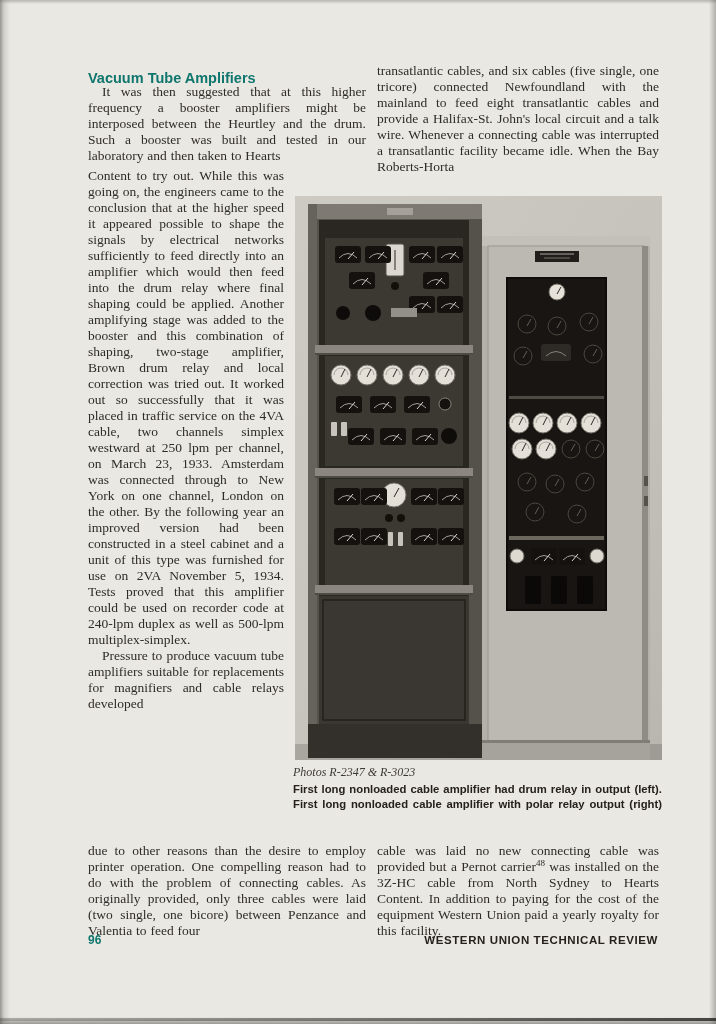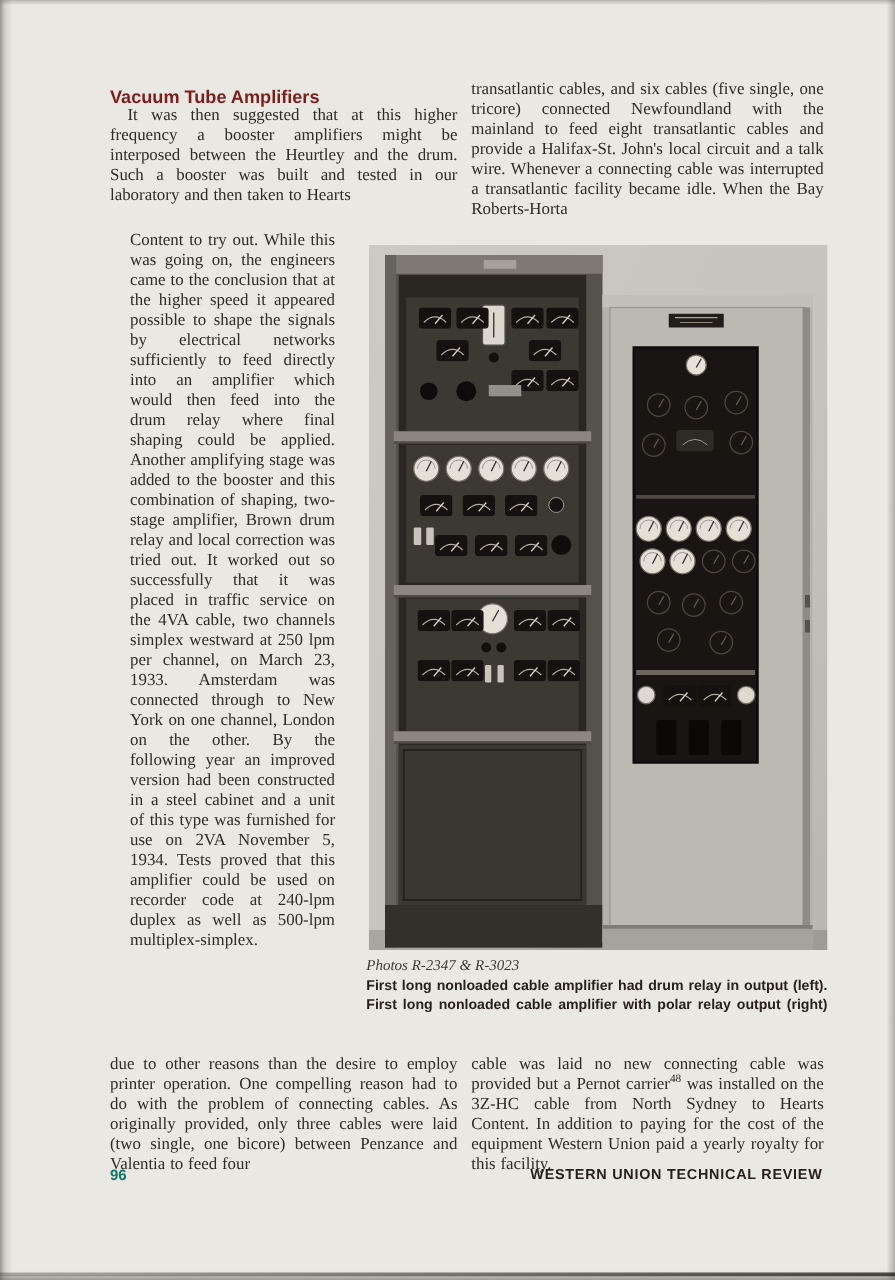--- a/index.html
+++ b/index.html
@@ -26,25 +26,25 @@
     position:absolute;
     font-size:13.5px;line-height:16px;
     text-align:justify;
     hyphens:auto;-webkit-hyphens:auto;
     word-spacing:.5px;
   }
   .indent{text-indent:14px;}
   .heading{
     position:absolute;left:88px;top:60px;
     font-family:"Liberation Sans","DejaVu Sans",sans-serif;
-    font-weight:bold;font-size:14.5px;color:#7f1d1d;
+    font-weight:bold;font-size:14.5px;color:#0f766e;
   }
   .col1-intro{left:88px;top:84px;width:278px;}
   .col1-narrow{left:88px;top:168px;width:196px;}
-  .col1-narrow p{margin:16px;}
+  .col1-narrow p{margin:0;}
   .col1-narrow p + p{text-indent:14px;}
   .col1-bottom{left:88px;top:843px;width:278px;}
   .col2-top{left:377px;top:63px;width:282px;}
   .col2-bottom{left:377px;top:843px;width:282px;}
   sup{font-size:9px;line-height:0;}
 
   .figure{position:absolute;left:295px;top:196px;width:367px;height:564px;}
   .figure svg{display:block;}
   .photo-credit{
     position:absolute;left:293px;top:765px;width:369px;
@@ -76,20 +76,21 @@
   <div class="edge-right"></div>
   <div class="edge-bottom"></div>
   <div class="edge-bottom-line"></div>
 
   <h1 class="heading">Vacuum Tube Amplifiers</h1>
 
   <div class="body-text col1-intro indent">It was then suggested that at this higher frequency a booster amplifiers might be interposed between the Heurtley and the drum. Such a booster was built and tested in our laboratory and then taken to Hearts</div>
 
   <div class="body-text col1-narrow">
     <p>Content to try out. While this was going on, the engineers came to the conclusion that at the higher speed it appeared possible to shape the signals by electrical networks sufficiently to feed directly into an amplifier which would then feed into the drum relay where final shaping could be applied. Another amplifying stage was added to the booster and this combination of shaping, two-stage amplifier, Brown drum relay and local correction was tried out. It worked out so successfully that it was placed in traffic service on the 4VA cable, two channels simplex westward at 250 lpm per channel, on March 23, 1933. Amsterdam was connected through to New York on one channel, London on the other. By the following year an improved version had been constructed in a steel cabinet and a unit of this type was furnished for use on 2VA November 5, 1934. Tests proved that this amplifier could be used on recorder code at 240-lpm duplex as well as 500-lpm multiplex-simplex.</p>
+    <p>Pressure to produce vacuum tube amplifiers suitable for replacements for magnifiers and cable relays developed</p>
   </div>
 
   <div class="body-text col1-bottom">due to other reasons than the desire to employ printer operation. One compelling reason had to do with the problem of connecting cables. As originally provided, only three cables were laid (two single, one bicore) between Penzance and Valentia to feed four</div>
 
   <div class="body-text col2-top">transatlantic cables, and six cables (five single, one tricore) connected Newfoundland with the mainland to feed eight transatlantic cables and provide a Halifax-St. John's local circuit and a talk wire. Whenever a connecting cable was interrupted a transatlantic facility became idle. When the Bay Roberts-Horta</div>
 
   <div class="body-text col2-bottom">
     <span>cable was laid no new connecting cable was provided but a Pernot carrier</span><sup>48</sup><span> was installed on the 3Z-HC cable from North Sydney to Hearts Content. In addition to paying for the cost of the equipment Western Union paid a yearly royalty for this facility.</span>
   </div>
 

